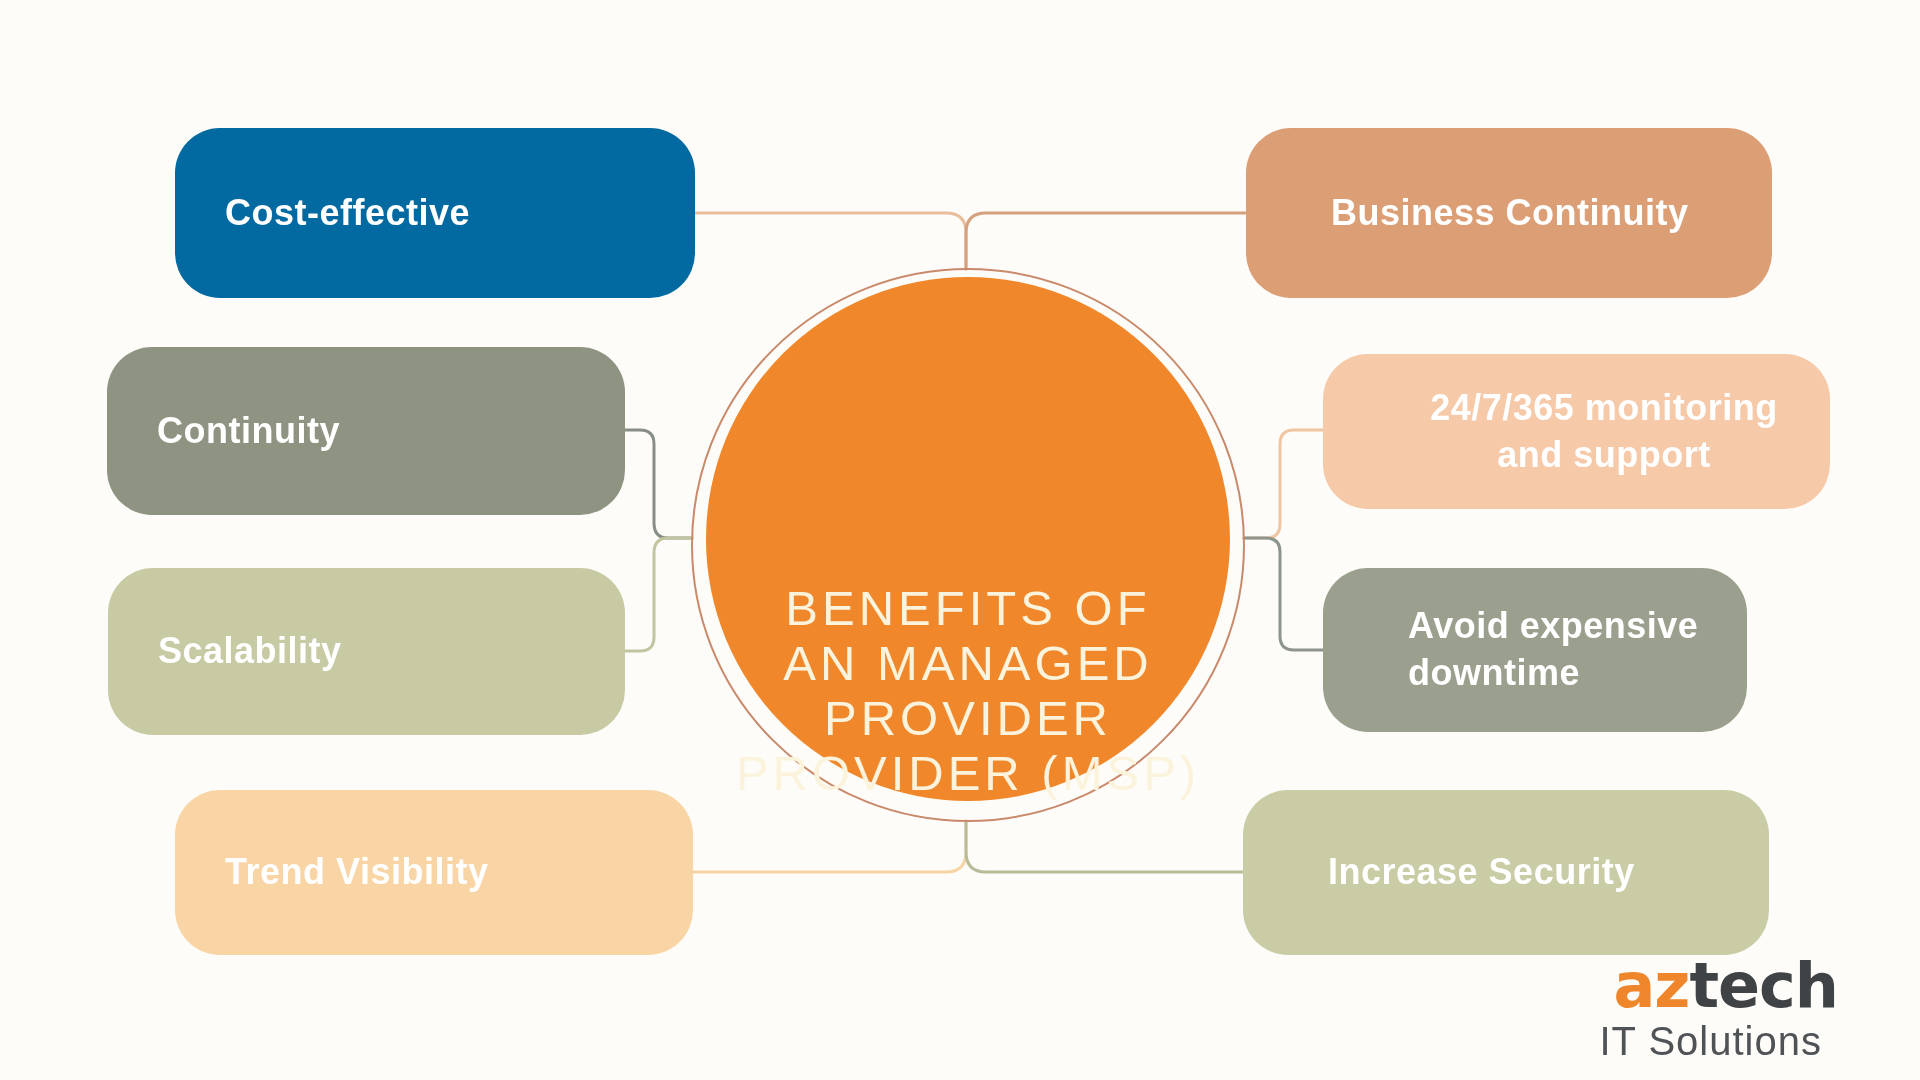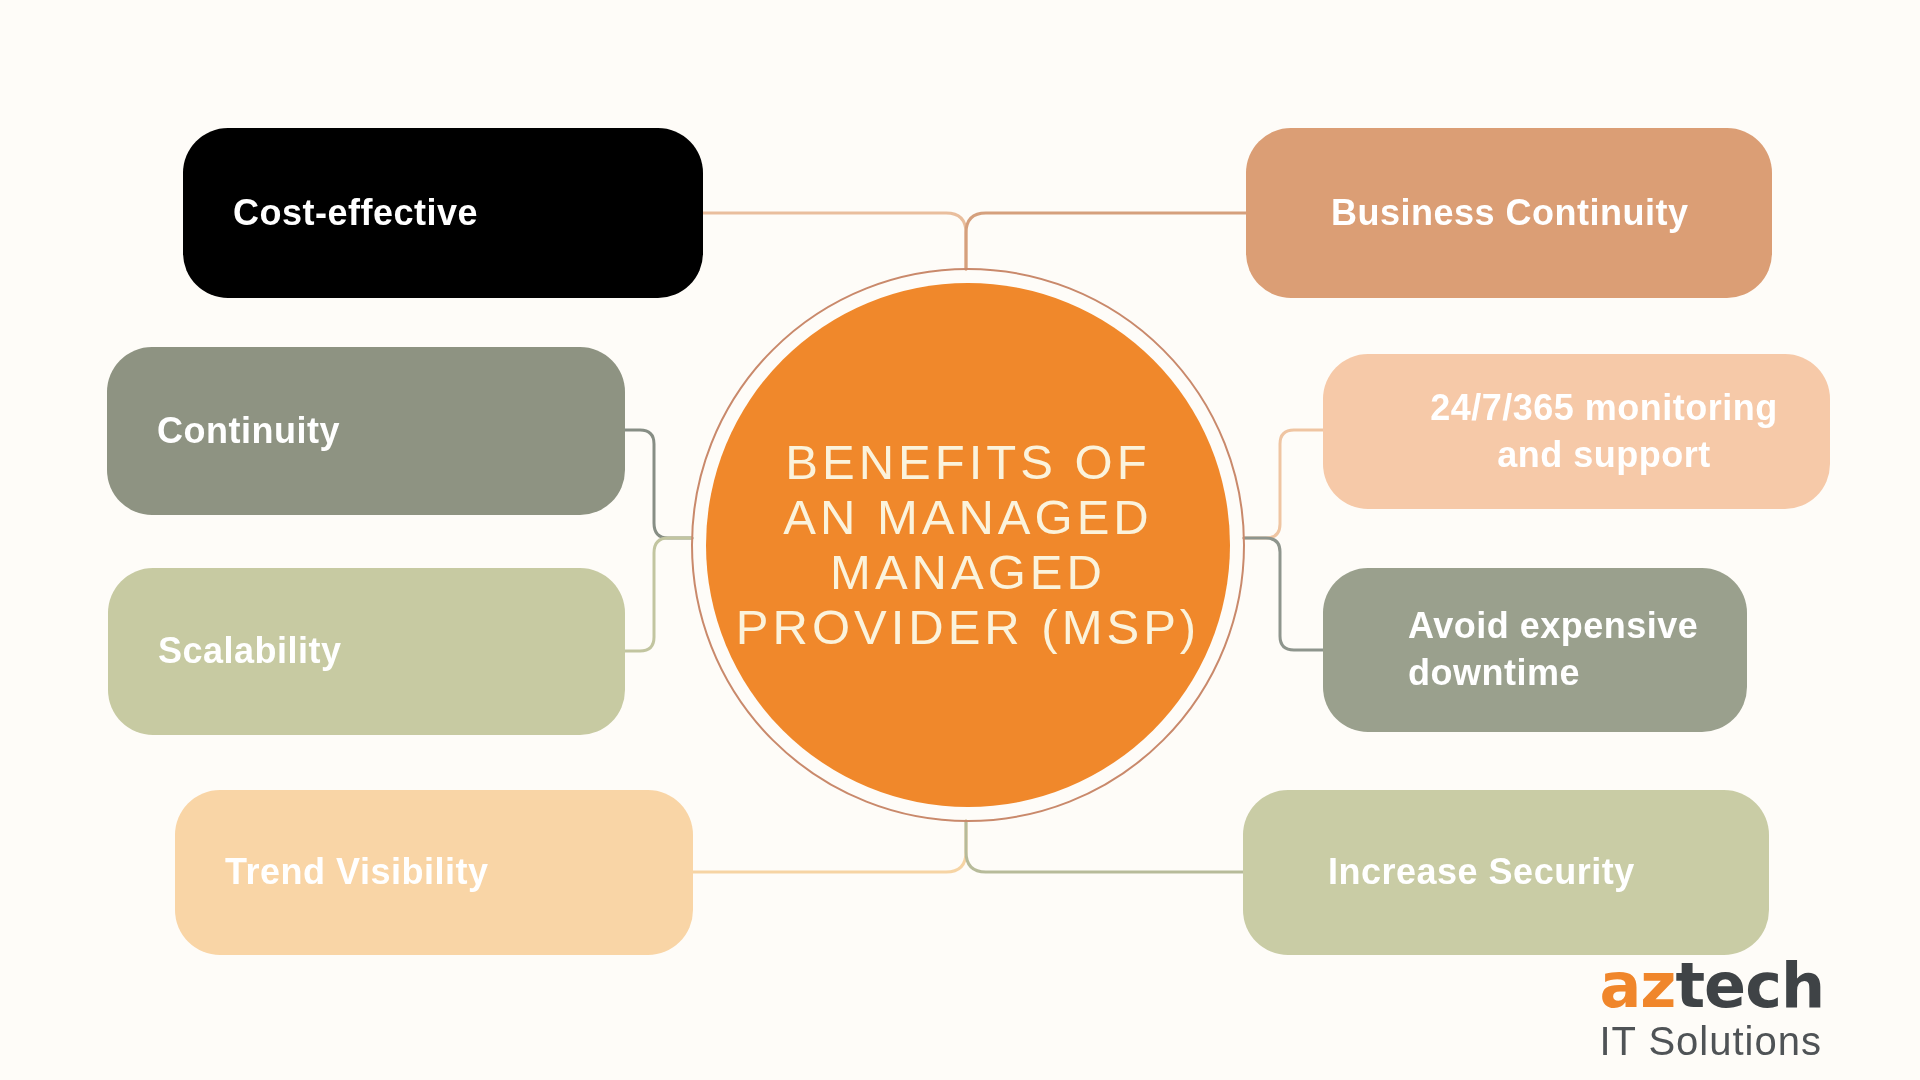--- a/index.html
+++ b/index.html
@@ -14,23 +14,23 @@
   .connectors{position:absolute;left:0;top:0;width:1920px;height:1080px;}
   .connectors path{fill:none;stroke-width:3;stroke-linecap:round;}
 
   
   .ring{
     position:absolute;left:691px;top:268px;width:554px;height:554px;
     border:2.5px solid #C9896B;border-radius:50%;
     box-sizing:border-box;
   }
   .circle{
-    position:absolute;left:706px;top:283px;width:524px;height:524px;
+    position:absolute;left:706px;top:277px;width:524px;height:524px;
     border-radius:50%;
-    display:flex;align-items:center;justify-content:center;
+    display:flex;align-items:flex-end;justify-content:center;
   }
   .circle-title{
     text-align:center;
     font-size:49px;line-height:55px;font-weight:300;
     letter-spacing:4px;
     color:#FBF3DC;
   }
 
   
   .box{
@@ -52,21 +52,21 @@
   .b-scale    {left:108px; top:568px; width:517px; height:167px;}
   .b-trend    {left:175px; top:790px; width:518px; height:165px;}
   .b-bc       {left:1246px;top:128px; width:526px; height:170px;}
   .b-247      {left:1323px;top:354px; width:507px; height:155px;text-align:center;}
   .b-avoid    {left:1323px;top:568px; width:424px; height:164px;}
   .b-security {left:1243px;top:790px; width:526px; height:165px;}
 
   
   .logo{
     position:absolute;right:82px;bottom:16px;
-    text-align:left;
+    text-align:right;
     margin-top:20px;
   }
   .logo-word{
     font-size:62px;font-weight:bold;letter-spacing:-1px;line-height:1;
     font-family:"DejaVu Sans","Liberation Sans",sans-serif;
   }
   .logo-az{color:#F0862B;}
   .logo-tech{color:#3F4346;}
   .logo-tagline{
     font-size:40px;color:#4F5356;letter-spacing:1px;
@@ -87,26 +87,26 @@
     <path d="M 625 651 H 640 Q 654 651 654 637 V 553 Q 654 538 668 538 H 692" style="stroke: rgb(194, 197, 160);"></path>
     <path d="M 1244 538 H 1266 Q 1280 538 1280 524 V 444 Q 1280 430 1294 430 H 1323" style="stroke: rgb(239, 197, 162);"></path>
     <path d="M 1244 538 H 1266 Q 1280 538 1280 552 V 636 Q 1280 650 1294 650 H 1323" style="stroke: rgb(142, 149, 141);"></path>
   </svg>
 
   <div class="ring" style="border-color: rgb(201, 137, 107);"></div>
   <div class="circle" style="background: rgb(240, 136, 43);">
     <div class="circle-title" style="color: rgb(251, 243, 220);">
       <div>BENEFITS OF</div>
       <div>AN MANAGED</div>
-      <div>MANAGED</div>
+      <div>PROVIDER</div>
       <div>PROVIDER (MSP)</div>
     </div>
   </div>
 
-  <div class="box b-cost pad-l" style="background: #000000; margin-left: 8px;">
+  <div class="box b-cost pad-l" style="background: #0369a1;">
     <span class="lbl">Cost-effective</span>
   </div>
   <div class="box b-expert pad-l" style="background: rgb(142, 147, 130);">
     <span class="lbl">Continuity</span>
   </div>
   <div class="box b-scale pad-l" style="background: rgb(199, 202, 162);">
     <span class="lbl">Scalability</span>
   </div>
   <div class="box b-trend pad-l" style="background: rgb(249, 213, 166);">
     <span class="lbl">Trend Visibility</span>

